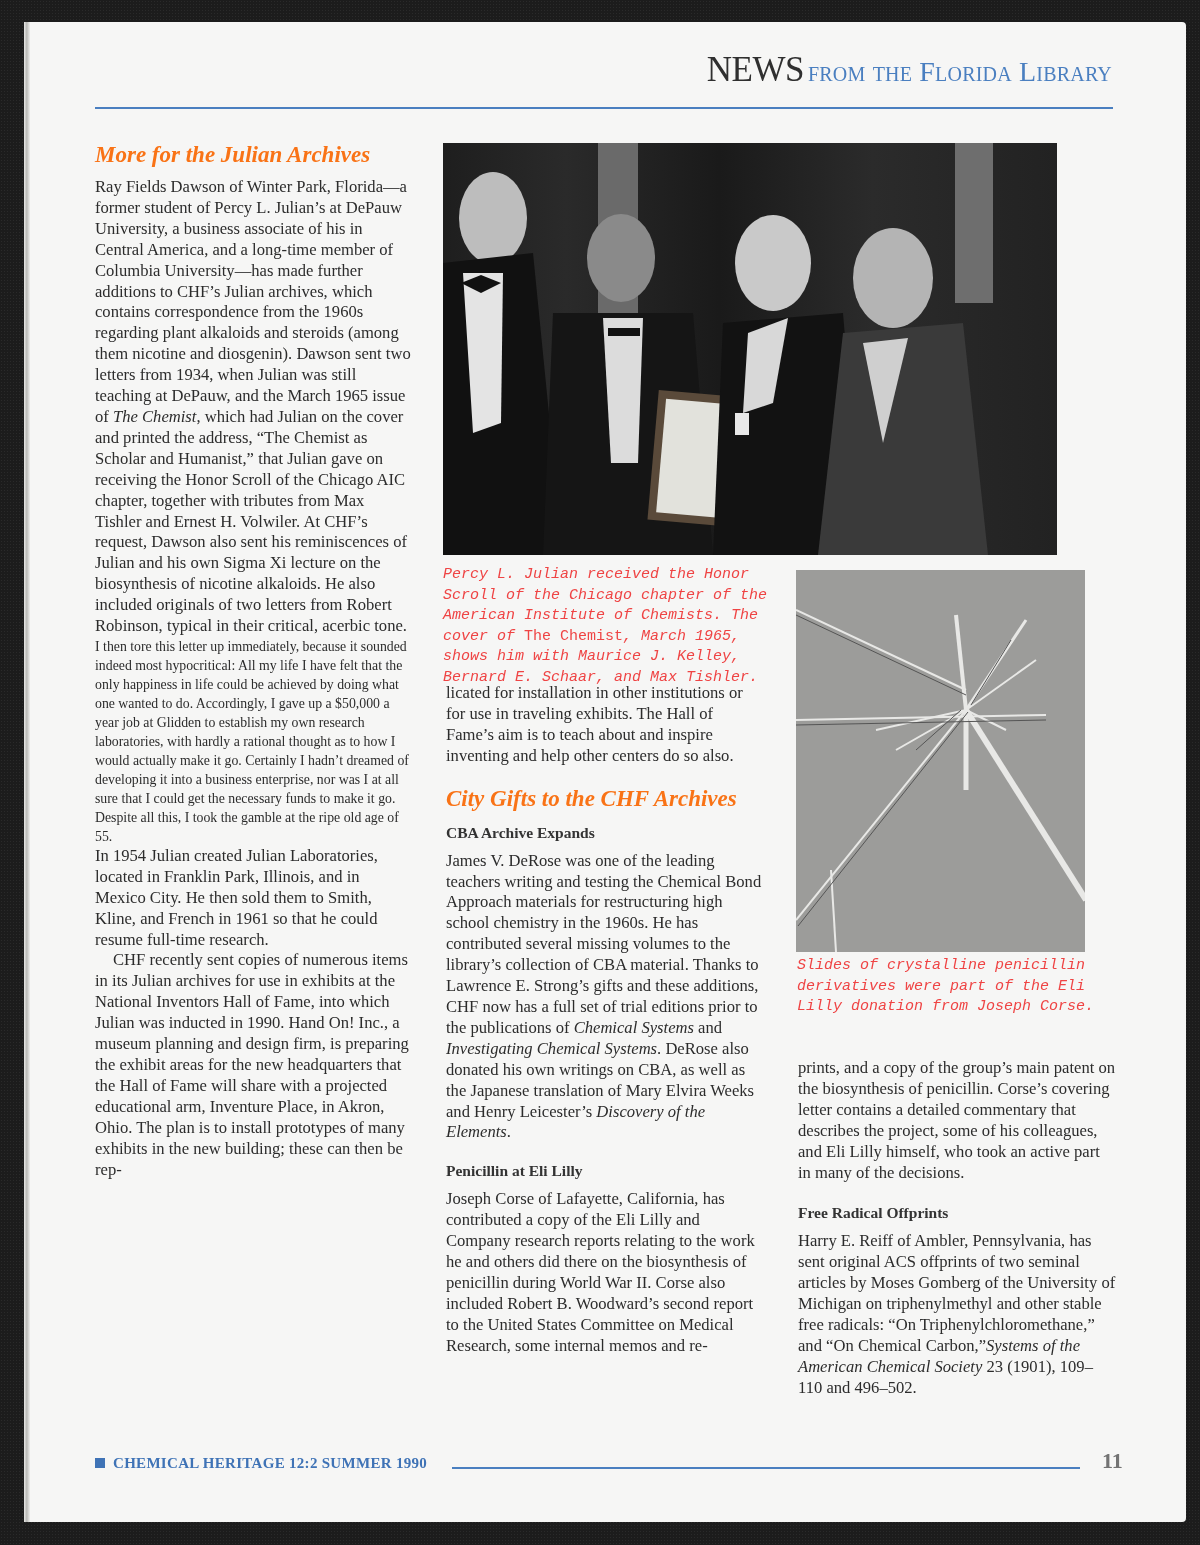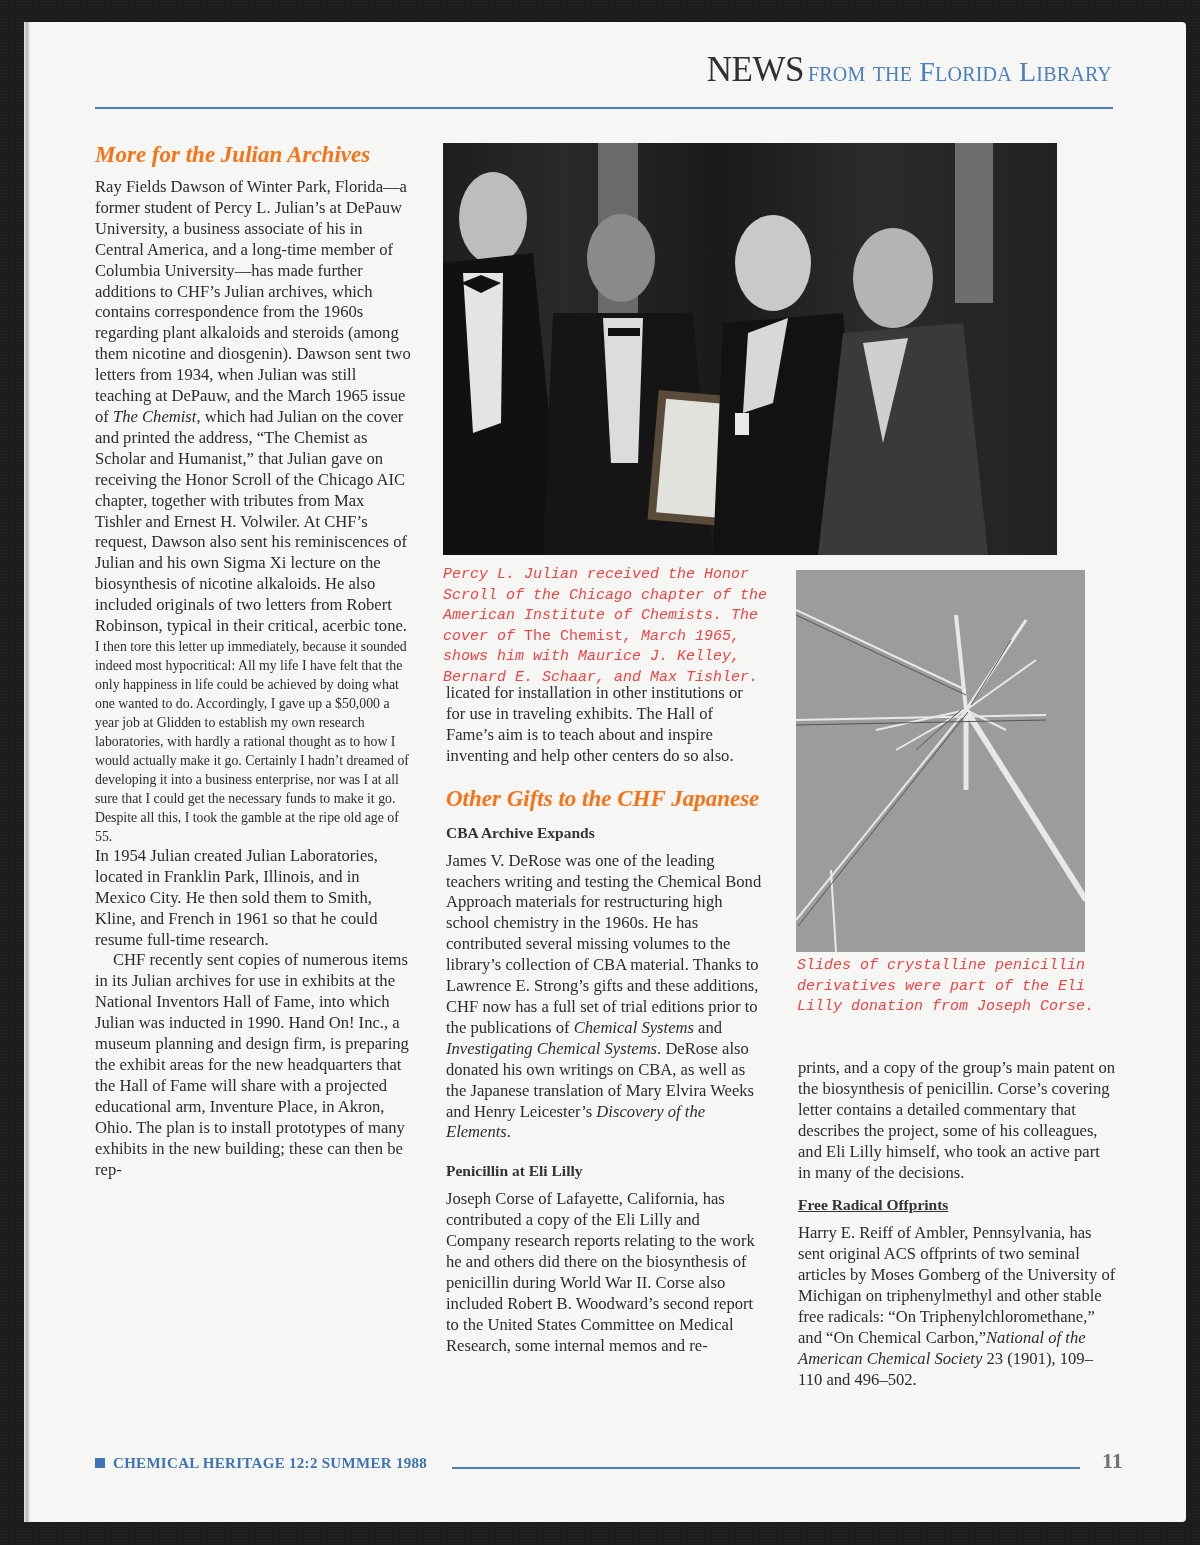--- a/index.html
+++ b/index.html
@@ -112,21 +112,21 @@
     <path d="M400 190 L520 180 L545 412 L375 412 Z" fill="#3a3a3a"></path>
     <path d="M420 200 L465 195 L440 300 Z" fill="#cfcfcf"></path>
   </svg>
 </div>
 <div class="col caption" style="left:443px; top:565px; width:330px;">
   <span>Percy L. Julian received the Honor Scroll of the Chicago chapter of the American Institute of Chemists. The cover of </span><span class="up">The Chemist</span><span>, March 1965, shows him with Maurice J. Kelley, Bernard E. Schaar, and Max Tishler.</span>
 </div>
 
 <div class="col" style="left:446px; top:683px; width:318px;">
   <p>licated for installation in other institutions or for use in traveling exhibits. The Hall of Fame’s aim is to teach about and inspire inventing and help other centers do so also.</p>
-  <h2 class="sec-title" style="margin-top:18px;">Other Gifts to the CHF Japanese</h2>
+  <h2 class="sec-title" style="margin-top:18px;">City Gifts to the CHF Archives</h2>
   <h3 class="sub-title" style="margin-top:10px;">CBA Archive Expands</h3>
   <p><span>James V. DeRose was one of the leading teachers writing and testing the Chemical Bond Approach materials for restructuring high school chemistry in the 1960s. He has contributed several missing volumes to the library’s collection of CBA material. Thanks to Lawrence E. Strong’s gifts and these additions, CHF now has a full set of trial editions prior to the publications of </span><i>Chemical Systems</i><span> and </span><i>Investigating Chemical Systems</i><span>. DeRose also donated his own writings on CBA, as well as the Japanese translation of Mary Elvira Weeks and Henry Leicester’s </span><i>Discovery of the Elements</i><span>.</span></p>
   <h3 class="sub-title" style="margin-top:18px;">Penicillin at Eli Lilly</h3>
   <p>Joseph Corse of Lafayette, California, has contributed a copy of the Eli Lilly and Company research reports relating to the work he and others did there on the biosynthesis of penicillin during World War II. Corse also included Robert B. Woodward’s second report to the United States Committee on Medical Research, some internal memos and re-</p>
 </div>
 
 <div class="photo2">
   <svg width="289" height="382" viewBox="0 0 289 382">
     <g stroke="#e8e8e6" stroke-width="2" fill="none">
       <path d="M0 40 L170 120"></path>
@@ -148,21 +148,21 @@
       <path d="M172 142 L2 356"></path>
       <path d="M165 140 L120 180"></path>
       <path d="M175 135 L215 70"></path>
     </g>
   </svg>
 </div>
 <div class="col caption" style="left:797px; top:956px; width:300px;">Slides of crystalline penicillin derivatives were part of the Eli Lilly donation from Joseph Corse.</div>
 
 <div class="col" style="left:798px; top:1058px; width:318px;">
   <p>prints, and a copy of the group’s main patent on the biosynthesis of penicillin. Corse’s covering letter contains a detailed commentary that describes the project, some of his colleagues, and Eli Lilly himself, who took an active part in many of the decisions.</p>
-  <h3 class="sub-title" style="margin-top:12px;text-decoration:underline;">Free Radical Offprints</h3>
-  <p><span>Harry E. Reiff of Ambler, Pennsylvania, has sent original ACS offprints of two seminal articles by Moses Gomberg of the University of Michigan on triphenylmethyl and other stable free radicals: “On Triphenylchloromethane,” and “On Chemical Carbon,”</span><i>National of the American Chemical Society</i><span> 23 (1901), 109–110 and 496–502.</span></p>
+  <h3 class="sub-title" style="margin-top:20px;">Free Radical Offprints</h3>
+  <p><span>Harry E. Reiff of Ambler, Pennsylvania, has sent original ACS offprints of two seminal articles by Moses Gomberg of the University of Michigan on triphenylmethyl and other stable free radicals: “On Triphenylchloromethane,” and “On Chemical Carbon,”</span><i>Systems of the American Chemical Society</i><span> 23 (1901), 109–110 and 496–502.</span></p>
 </div>
 
 <div class="footer-left">
-  <span class="sq"></span><span>CHEMICAL HERITAGE 12:2 SUMMER 1988</span>
+  <span class="sq"></span><span>CHEMICAL HERITAGE 12:2 SUMMER 1990</span>
 </div>
 <div class="rule-bottom"></div>
 <div class="page-num">11</div>
 
 </body></html>

